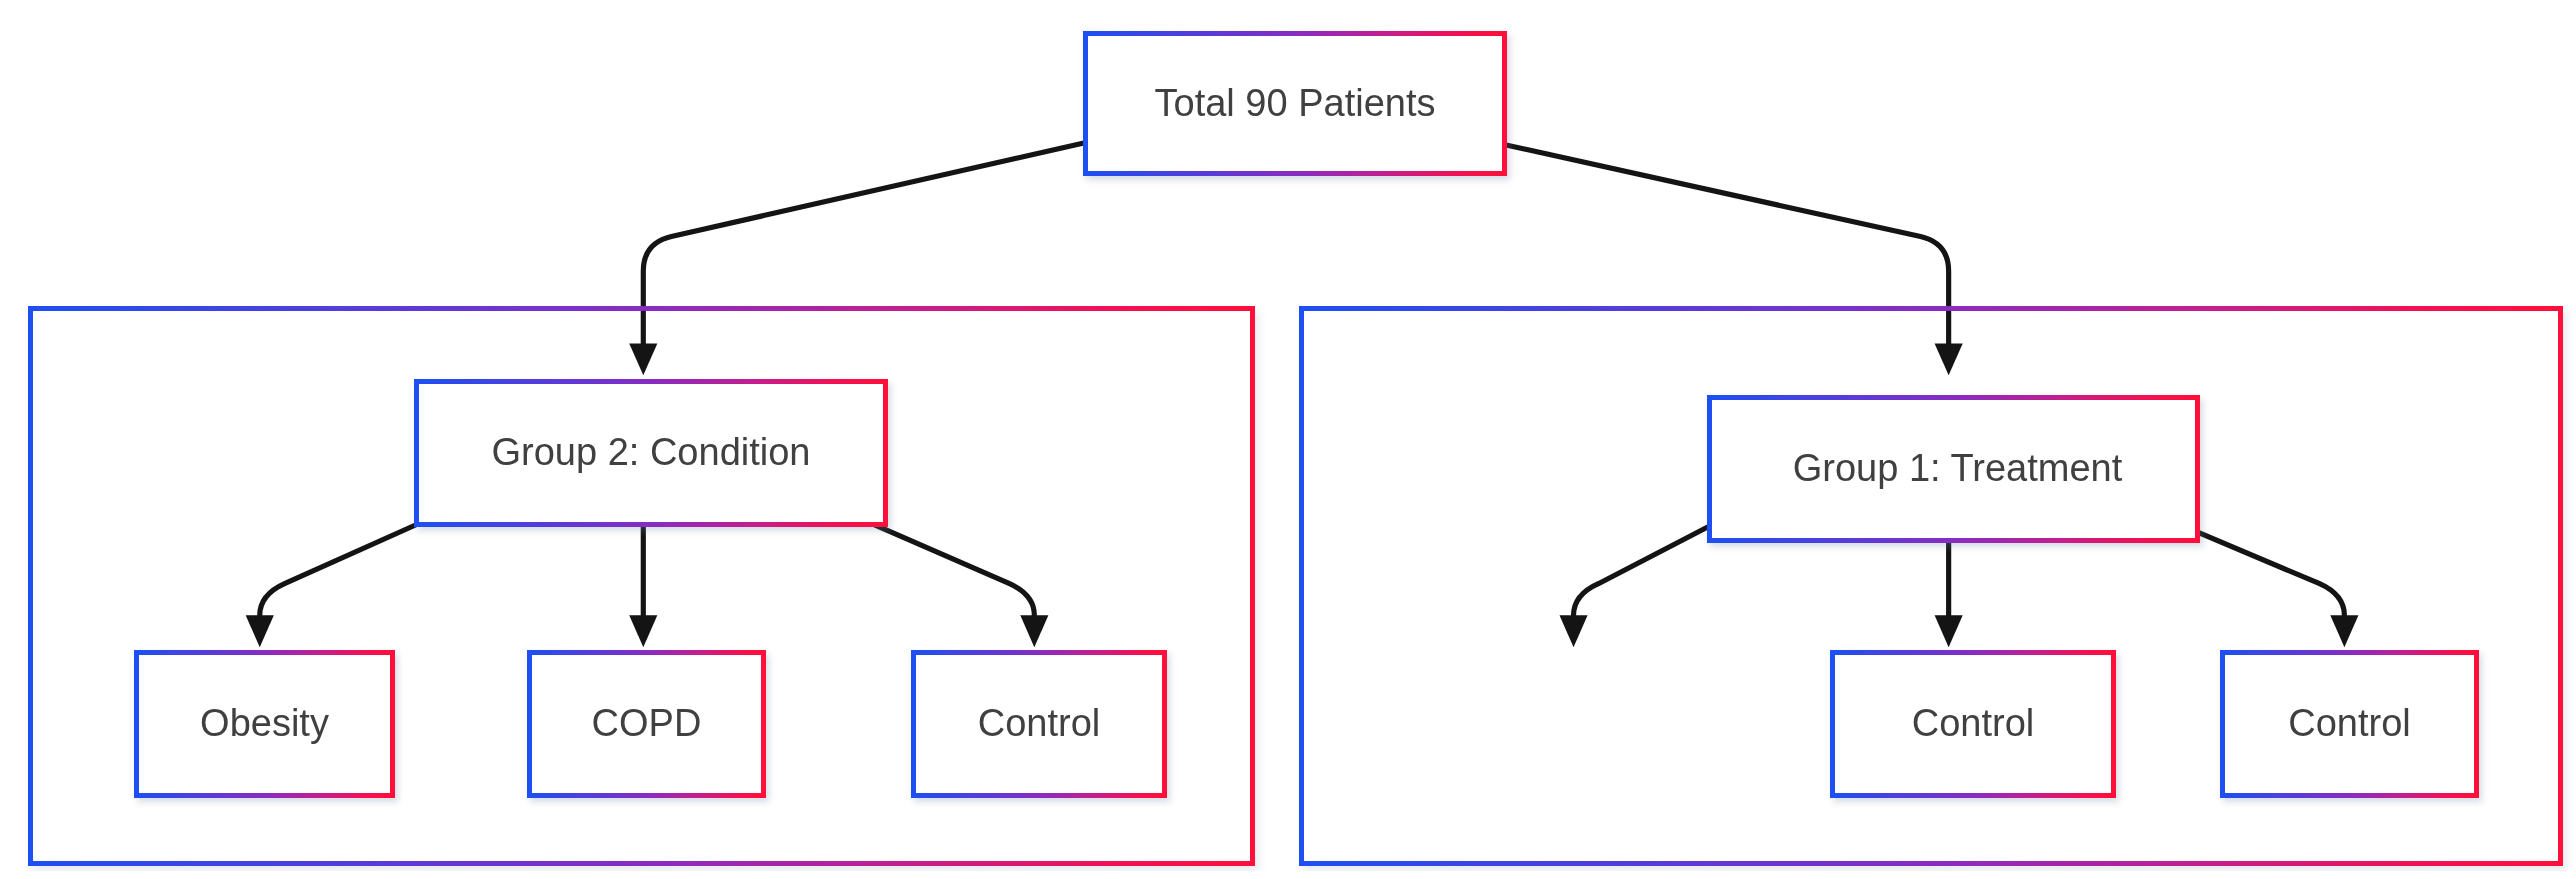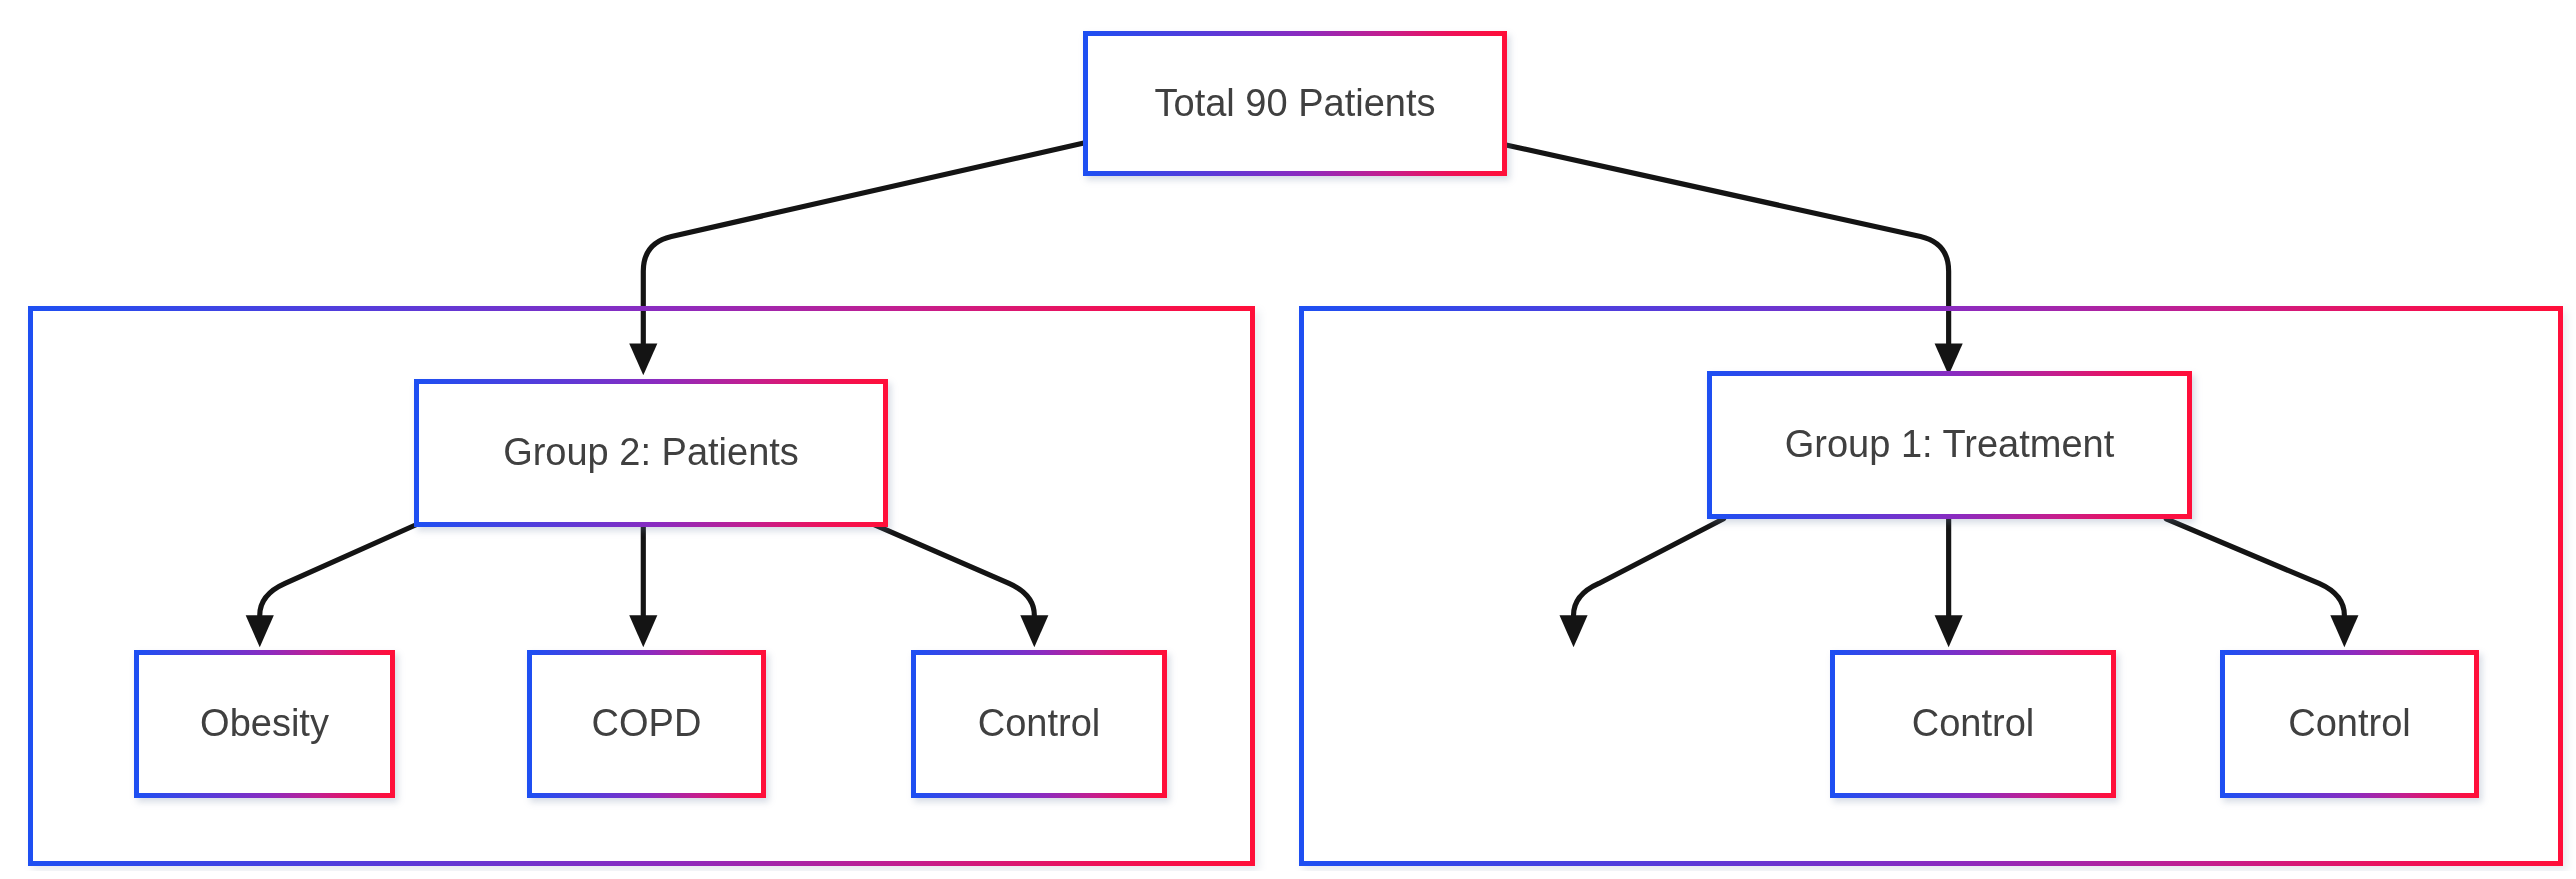--- a/index.html
+++ b/index.html
@@ -52,21 +52,21 @@
   .node .label {
     color: var(--text, #404040);
     font-size: 38px;
     line-height: 1.1;
     white-space: nowrap;
     text-align: center;
   }
 
   .node-total     { left: 1083px; top: 31px;  width: 414px; height: 135px; }
   .node-group2    { left: 414px;  top: 379px; width: 464px; height: 138px; }
-  .node-group1    { left: 1707px; top: 371px; width: 475px; height: 138px; }
+  .node-group1    { left: 1707px; top: 395px; width: 475px; height: 138px; padding-left: 8px; }
   .node-obesity   { left: 134px;  top: 650px; width: 251px; height: 138px; }
   .node-copd      { left: 527px;  top: 650px; width: 229px; height: 138px; }
   .node-control-l { left: 911px;  top: 650px; width: 246px; height: 138px; }
   .node-aaptopril { left: 1402px; top: 650px; width: 343px; height: 138px; }
   .node-buterol   { left: 1830px; top: 650px; width: 276px; height: 138px; }
   .node-control-r { left: 2220px; top: 650px; width: 249px; height: 138px; }
 
   
   .connector-layer {
     position: absolute;
@@ -136,21 +136,21 @@
   </svg>
 
   <div class="arm-container gradient-border container-left"></div>
   <div class="arm-container gradient-border container-right"></div>
 
   <div class="node gradient-border node-total">
     <span class="label">Total 90 Patients</span>
   </div>
 
   <div class="node gradient-border node-group2">
-    <span class="label">Group 2: Patients</span>
+    <span class="label">Group 2: Condition</span>
   </div>
 
   <div class="node gradient-border node-group1">
     <span class="label">Group 1: Treatment</span>
   </div>
 
   <div class="node gradient-border node-copd">
     <span class="label">COPD</span>
   </div>
 

